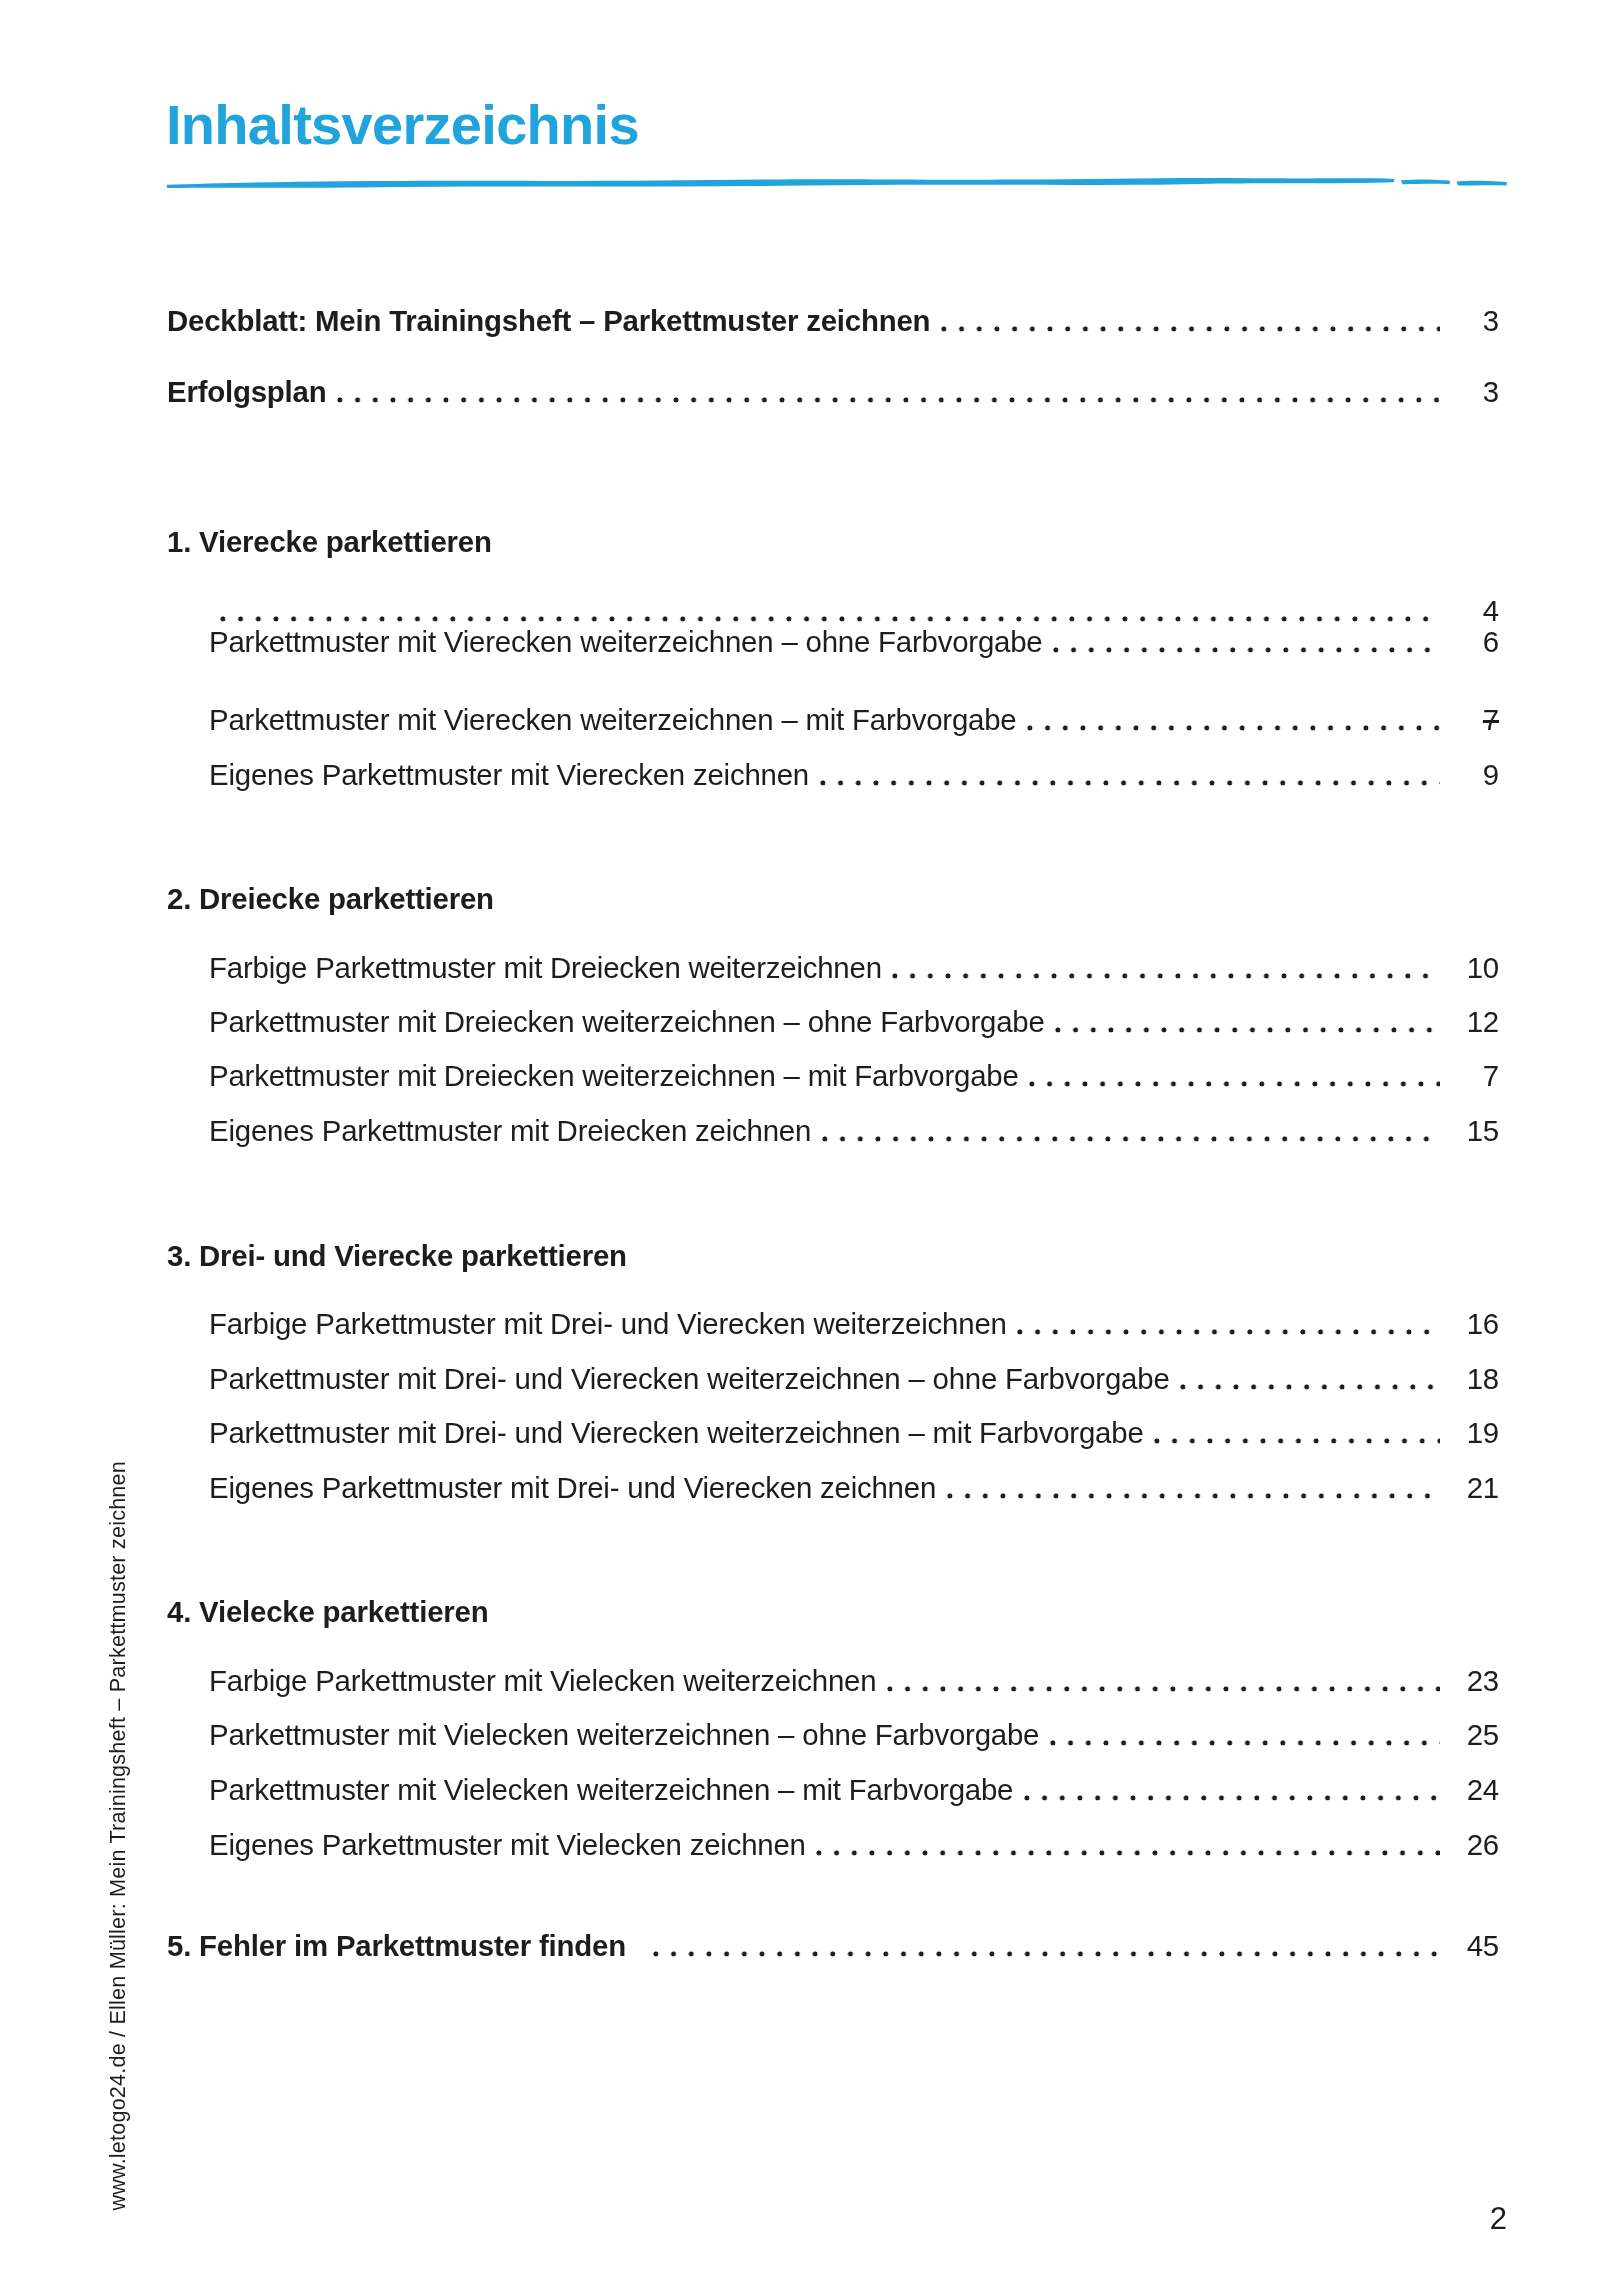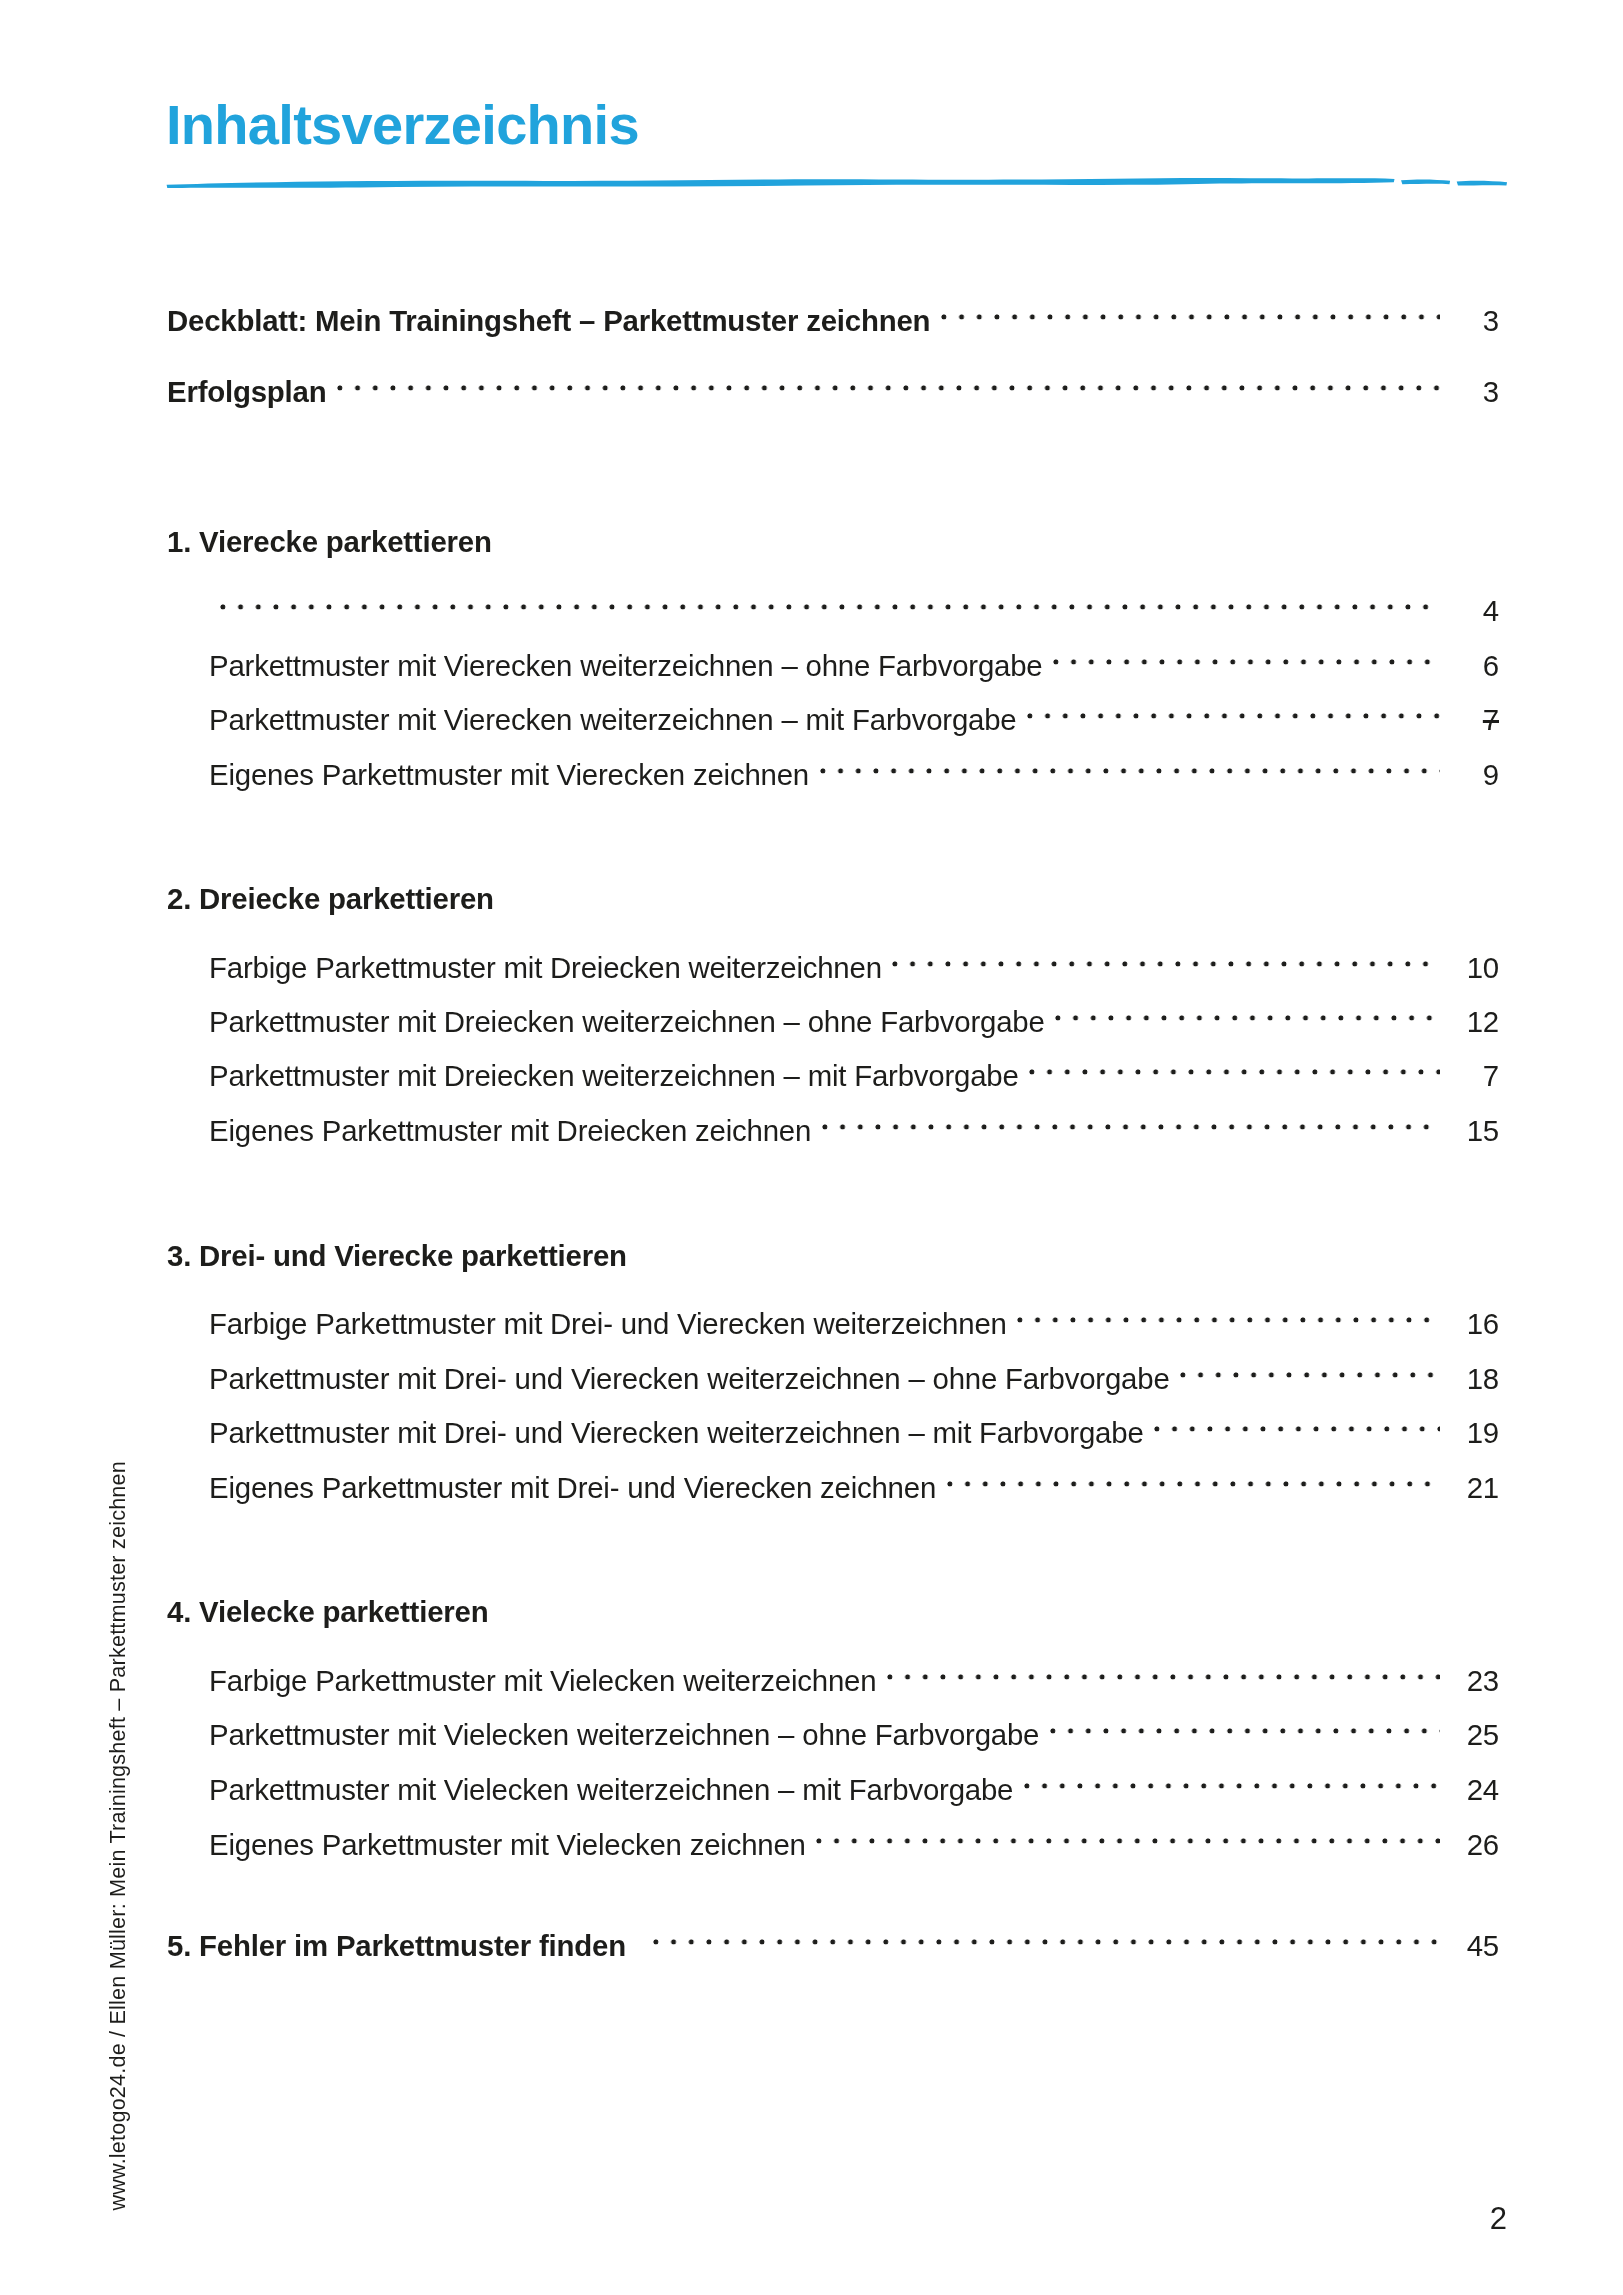--- a/index.html
+++ b/index.html
@@ -30,21 +30,21 @@
     position:absolute;left:164px;top:171px;width:1347px;height:21px;
     color:var(--accent);
   }
   .title-underline svg{display:block;width:100%;height:100%;}
   
   .toc{
     position:absolute;left:167px;top:0;width:1332px;height:2295px;
   }
   .row{
     position:absolute;left:0;right:0;
-    display:flex;align-items:center;
+    display:flex;align-items:flex-end;
     font-size:29.4px;line-height:37px;letter-spacing:-0.2px;
     height:37px;
   }
   .row .lbl{white-space:nowrap;}
   .row.intro .lbl, .row.head .lbl{font-weight:700;}
   .row.sub{left:42px;}
   .leader{
     flex:1 1 auto;
     height:5.9px;
     margin:0 11.8px 7.2px 10.5px;
@@ -103,21 +103,21 @@
       <span class="pg">3</span>
     </div>
 
     <div class="row head" style="top:523px">
       <span class="lbl">1. Vierecke parkettieren</span>
     </div>
     <div class="row sub" style="top:592px">
       <span class="leader"></span>
       <span class="pg">4</span>
     </div>
-    <div class="row sub" style="top:647px">
+    <div class="row sub" style="top:623px">
       <span class="lbl">Parkettmuster mit Vierecken weiterzeichnen – ohne Farbvorgabe</span>
       <span class="leader"></span>
       <span class="pg">6</span>
     </div>
     <div class="row sub" style="top:701px">
       <span class="lbl">Parkettmuster mit Vierecken weiterzeichnen – mit Farbvorgabe</span>
       <span class="leader"></span>
       <span class="pg struck">7</span>
     </div>
     <div class="row sub" style="top:756px">

